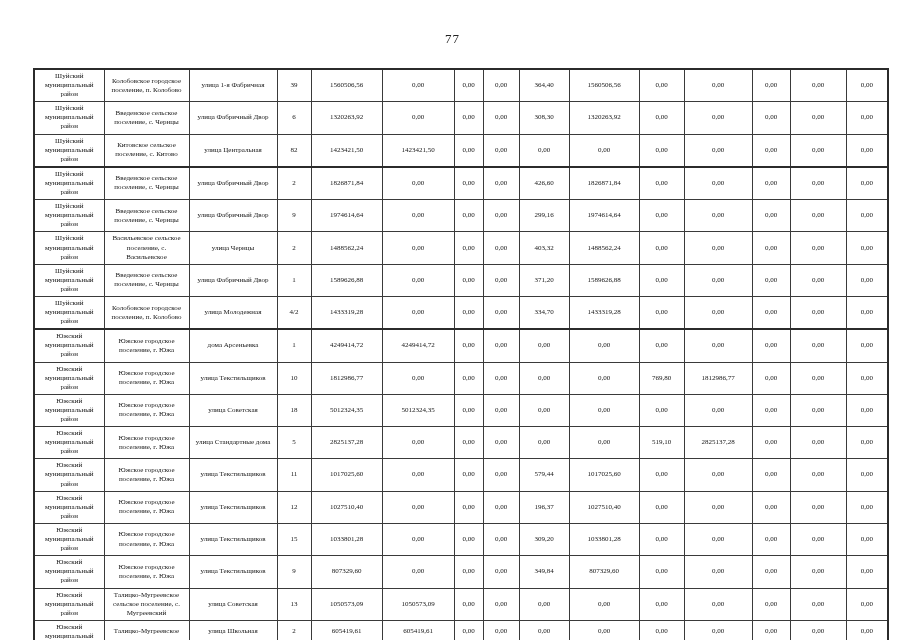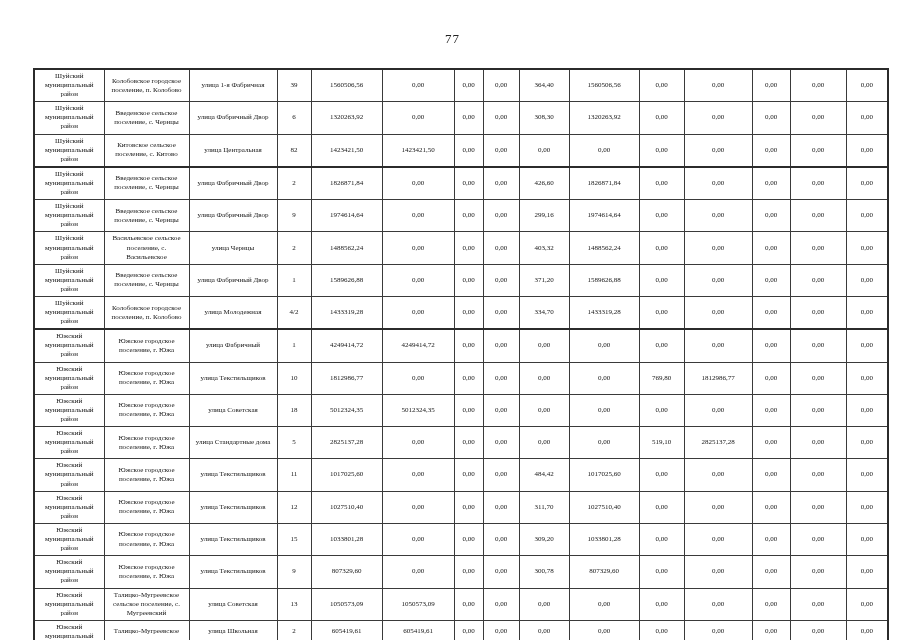--- a/index.html
+++ b/index.html
@@ -209,21 +209,21 @@
           <td>1433319,28</td>
           <td>0,00</td>
           <td>0,00</td>
           <td>0,00</td>
           <td>0,00</td>
           <td>0,00</td>
         </tr>
         <tr class="sep-heavy">
           <td>Южский муниципальный район</td>
           <td>Южское городское поселение, г. Южа</td>
-          <td>улица Фабричный</td>
+          <td>дома Арсеньевка</td>
           <td>1</td>
           <td>4249414,72</td>
           <td>4249414,72</td>
           <td>0,00</td>
           <td>0,00</td>
           <td>0,00</td>
           <td>0,00</td>
           <td>0,00</td>
           <td>0,00</td>
           <td>0,00</td>
@@ -283,38 +283,38 @@
         </tr>
         <tr>
           <td>Южский муниципальный район</td>
           <td>Южское городское поселение, г. Южа</td>
           <td>улица Текстильщиков</td>
           <td>11</td>
           <td>1017025,60</td>
           <td>0,00</td>
           <td>0,00</td>
           <td>0,00</td>
-          <td>484,42</td>
+          <td>579,44</td>
           <td>1017025,60</td>
           <td>0,00</td>
           <td>0,00</td>
           <td>0,00</td>
           <td>0,00</td>
           <td>0,00</td>
         </tr>
         <tr>
           <td>Южский муниципальный район</td>
           <td>Южское городское поселение, г. Южа</td>
           <td>улица Текстильщиков</td>
           <td>12</td>
           <td>1027510,40</td>
           <td>0,00</td>
           <td>0,00</td>
           <td>0,00</td>
-          <td>311,70</td>
+          <td>196,37</td>
           <td>1027510,40</td>
           <td>0,00</td>
           <td>0,00</td>
           <td>0,00</td>
           <td>0,00</td>
           <td>0,00</td>
         </tr>
         <tr>
           <td>Южский муниципальный район</td>
           <td>Южское городское поселение, г. Южа</td>
@@ -334,21 +334,21 @@
         </tr>
         <tr>
           <td>Южский муниципальный район</td>
           <td>Южское городское поселение, г. Южа</td>
           <td>улица Текстильщиков</td>
           <td>9</td>
           <td>807329,60</td>
           <td>0,00</td>
           <td>0,00</td>
           <td>0,00</td>
-          <td>300,78</td>
+          <td>349,84</td>
           <td>807329,60</td>
           <td>0,00</td>
           <td>0,00</td>
           <td>0,00</td>
           <td>0,00</td>
           <td>0,00</td>
         </tr>
         <tr>
           <td>Южский муниципальный район</td>
           <td>Талицко-Мугреевское сельское поселение, с. Мугреевский</td>

